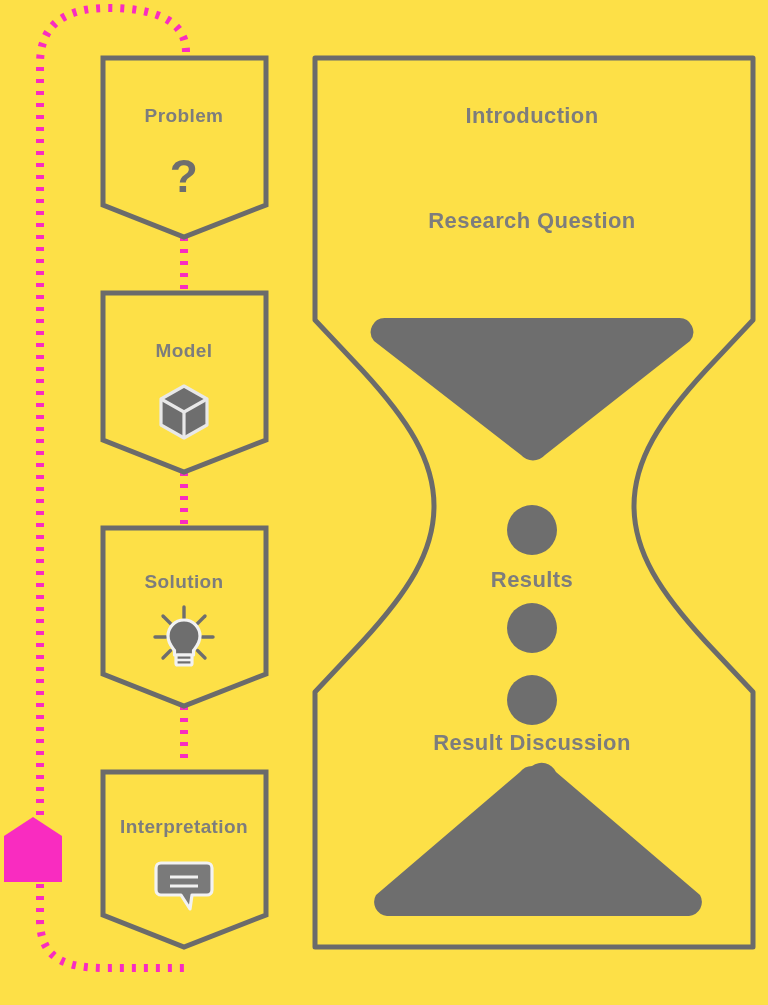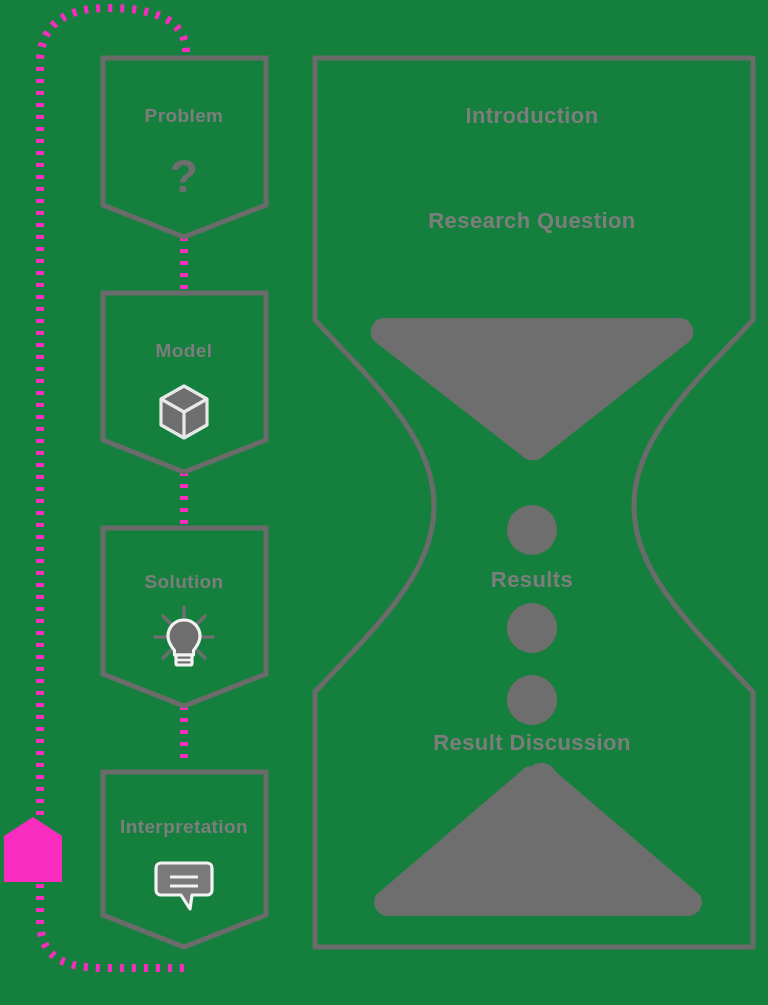--- a/index.html
+++ b/index.html
@@ -11,21 +11,21 @@
   body {
     width: 768px;
     height: 1005px;
     overflow: hidden;
     font-family: "Liberation Sans", sans-serif;
   }
   #diagram-root {
     position: relative;
     width: 768px;
     height: 1005px;
-    background: #15803d;
+    background: #fde047;
   }
   #diagram-svg {
     position: absolute;
     left: 0;
     top: 0;
     width: 768px;
     height: 1005px;
     display: block;
   }
   .svg-label {

